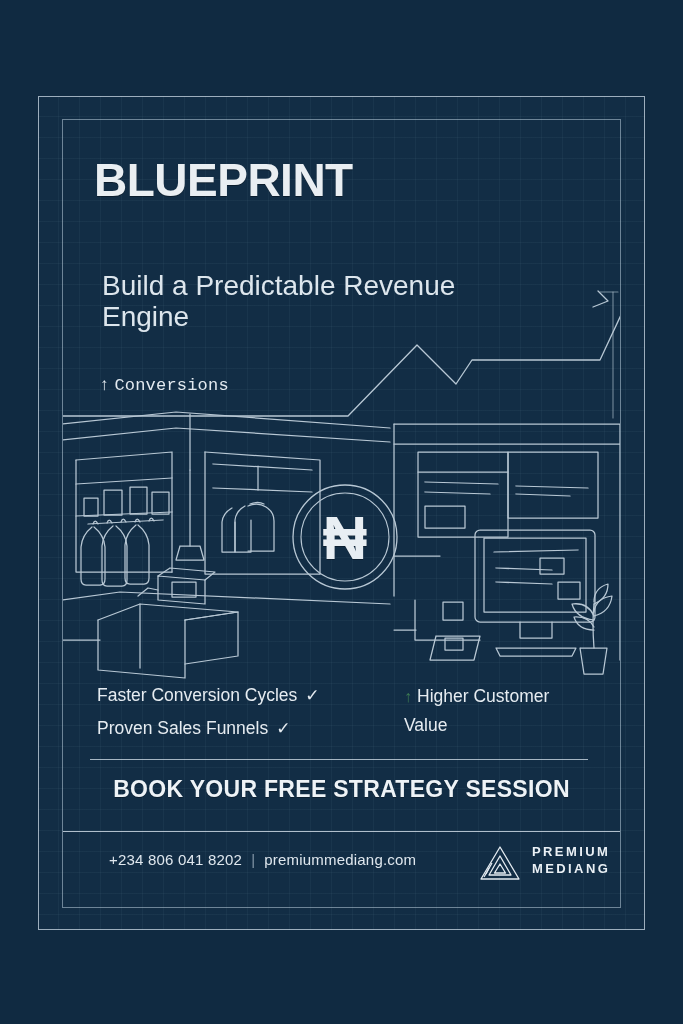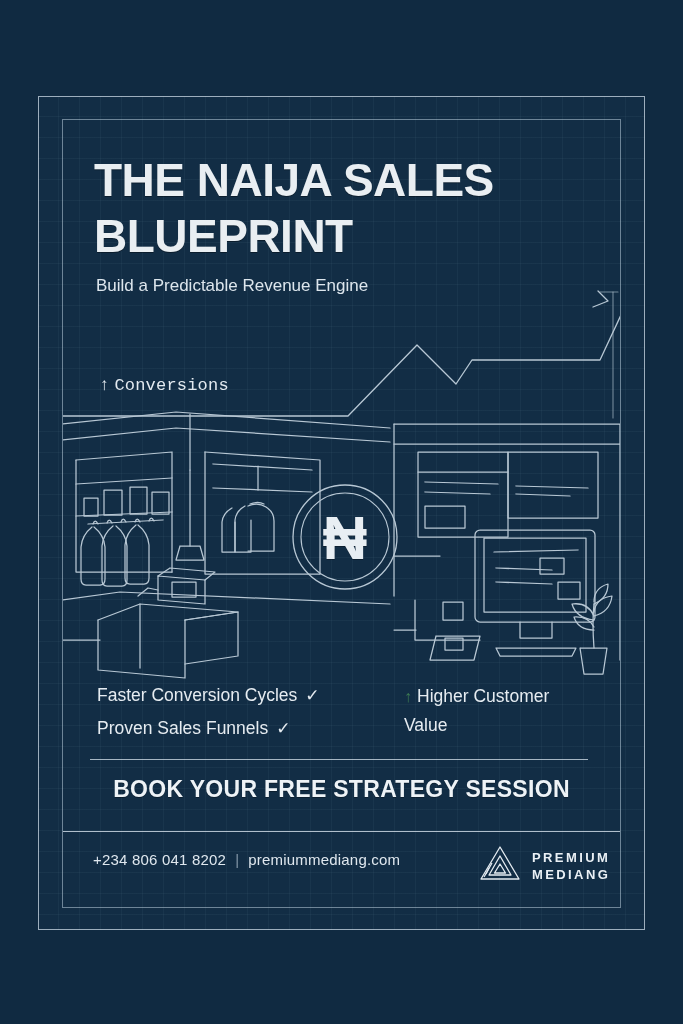--- a/index.html
+++ b/index.html
@@ -70,24 +70,24 @@
     width: 480px;
     font-size: 46px;
     line-height: 56px;
     font-weight: bold;
     letter-spacing: -0.5px;
     color: #e9eef2;
     text-shadow: 0 1px 0 rgba(0,0,0,0.35);
   }
   .subhead {
     position: absolute;
-    left: 96px;
+    left: 102px;
     top: 270px;
     width: 420px;
-    font-size: 17px;
+    font-size: 28px;
     line-height: 31px;
     font-weight: 400;
     color: #dde6ed;
   }
   .conversions {
     position: absolute;
     left: 99px;
     top: 376px;
     font-size: 17px;
     color: #e3eaf0;
@@ -156,38 +156,38 @@
     text-align: center;
     font-size: 23px;
     font-weight: bold;
     letter-spacing: 0.3px;
     color: #eef3f7;
     text-shadow: 0 1px 0 rgba(0,0,0,0.3);
   }
 
   .contact {
     position: absolute;
-    left: 93px;
+    left: 109px;
     top: 851px;
     font-size: 15px;
     color: #dfe7ee;
     letter-spacing: 0.2px;
     white-space: nowrap;
   }
   .contact .sep {
     color: rgba(200,215,228,0.6);
     margin: 0 9px;
   }
 
   .logo-wrap {
     position: absolute;
     left: 478px;
     top: 843px;
     display: flex;
-    align-items: flex-end;
+    align-items: flex-start;
     gap: 10px;
   }
   .logo-text {
     font-size: 13px;
     line-height: 17px;
     letter-spacing: 2.4px;
     font-weight: bold;
     color: #eaf0f5;
   }
 </style>
@@ -312,21 +312,20 @@
       <use href="#lineart"></use>
     </g>
   </svg>
 
   <div style="position:absolute;left:293px;top:497px;width:104px;height:80px;
               display:flex;align-items:center;justify-content:center;
               font-family:'Liberation Sans',sans-serif;font-size:62px;
               font-weight:bold;color:#e8eef3;text-shadow:0 1px 0 rgba(0,0,0,0.3);">₦</div>
 
   <div class="headline">
-    <div>THE NAIJA SALES</div>
     <div>BLUEPRINT</div>
   </div>
 
   <div class="subhead">
     <div>Build a Predictable Revenue Engine</div>
   </div>
 
   <div class="conversions">
     <span class="arr">↑</span><span>Conversions</span>
   </div>

